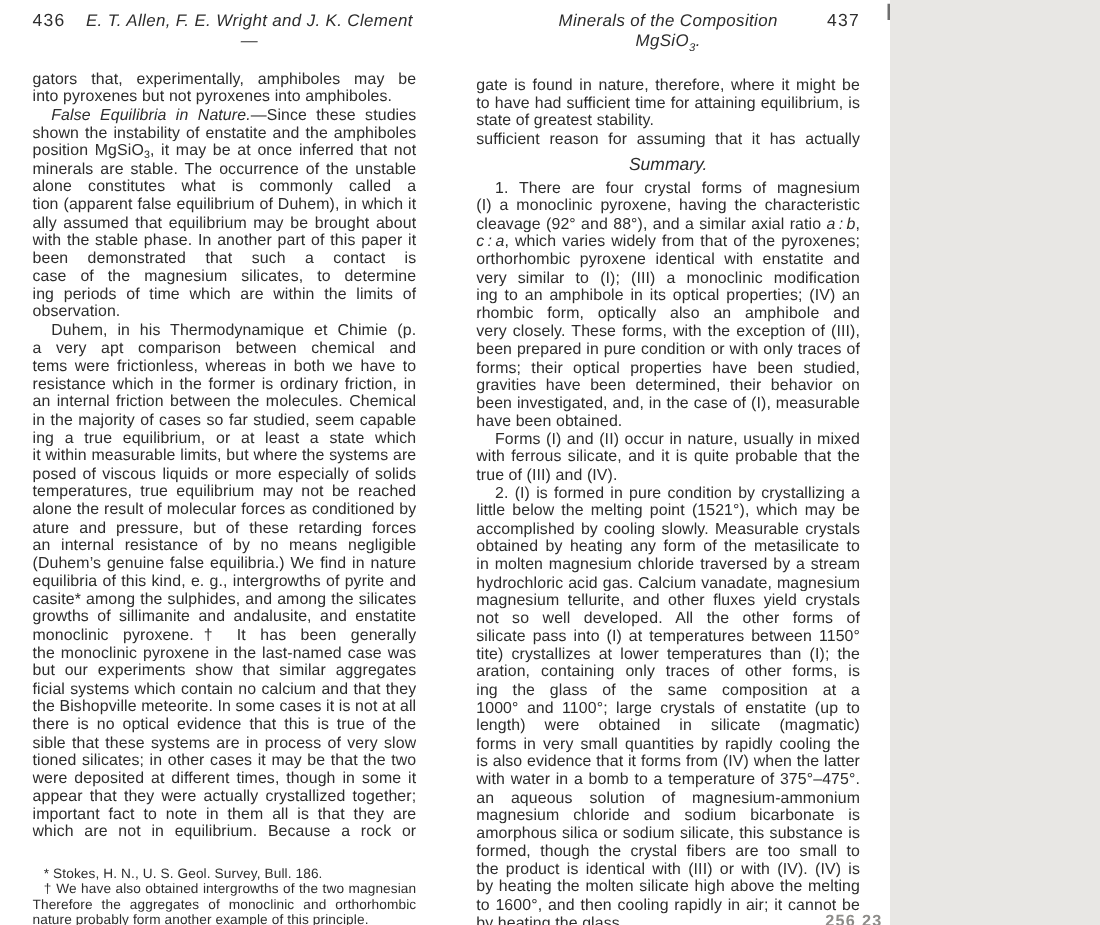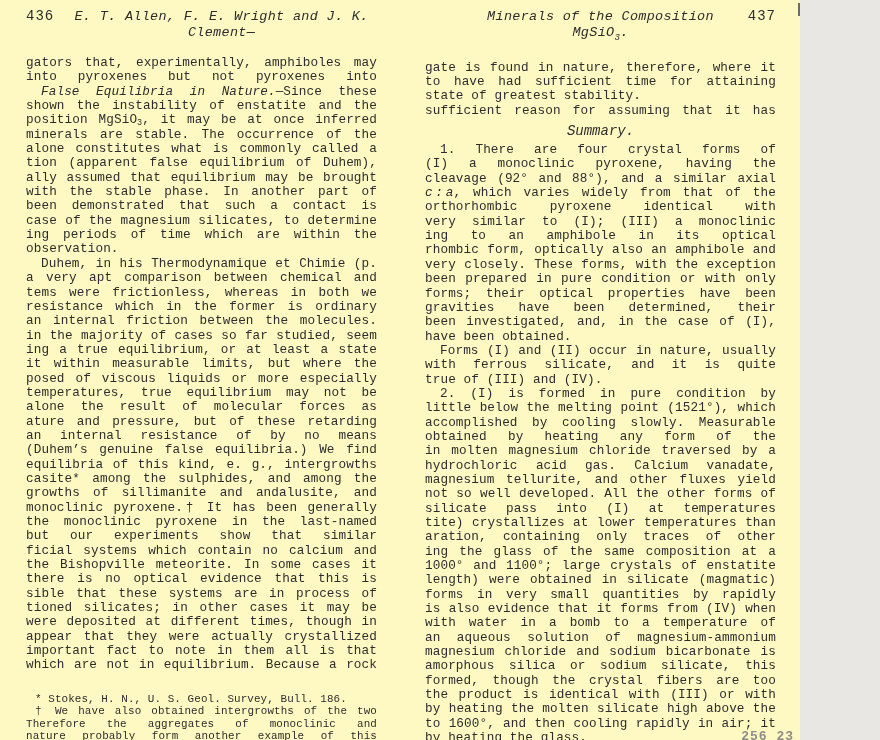--- a/index.html
+++ b/index.html
@@ -1,22 +1,22 @@
 <!DOCTYPE html>
 <html><head>
 <meta charset="utf-8">
 <style>
   html,body{margin:0;padding:0;background:#e8e7e4;}
   .spread{
     position:relative;
-    width:800px;height:740px;
-    background:#fef9c3;
+    width:712px;height:740px;
+    background:#ffffff;
     display:flex;
     overflow:hidden;
-    font-family:Liberation Mono, monospace;
+    font-family:Liberation Sans, sans-serif;
     color:#2d2d2d;
   }
   .page{
     width:440px;height:740px;
     box-sizing:border-box;
     padding:8px 23px 0 26px;
     position:relative;
   }
   .page.right{padding:8px 24px 16px 25px;}
   .runhead{

